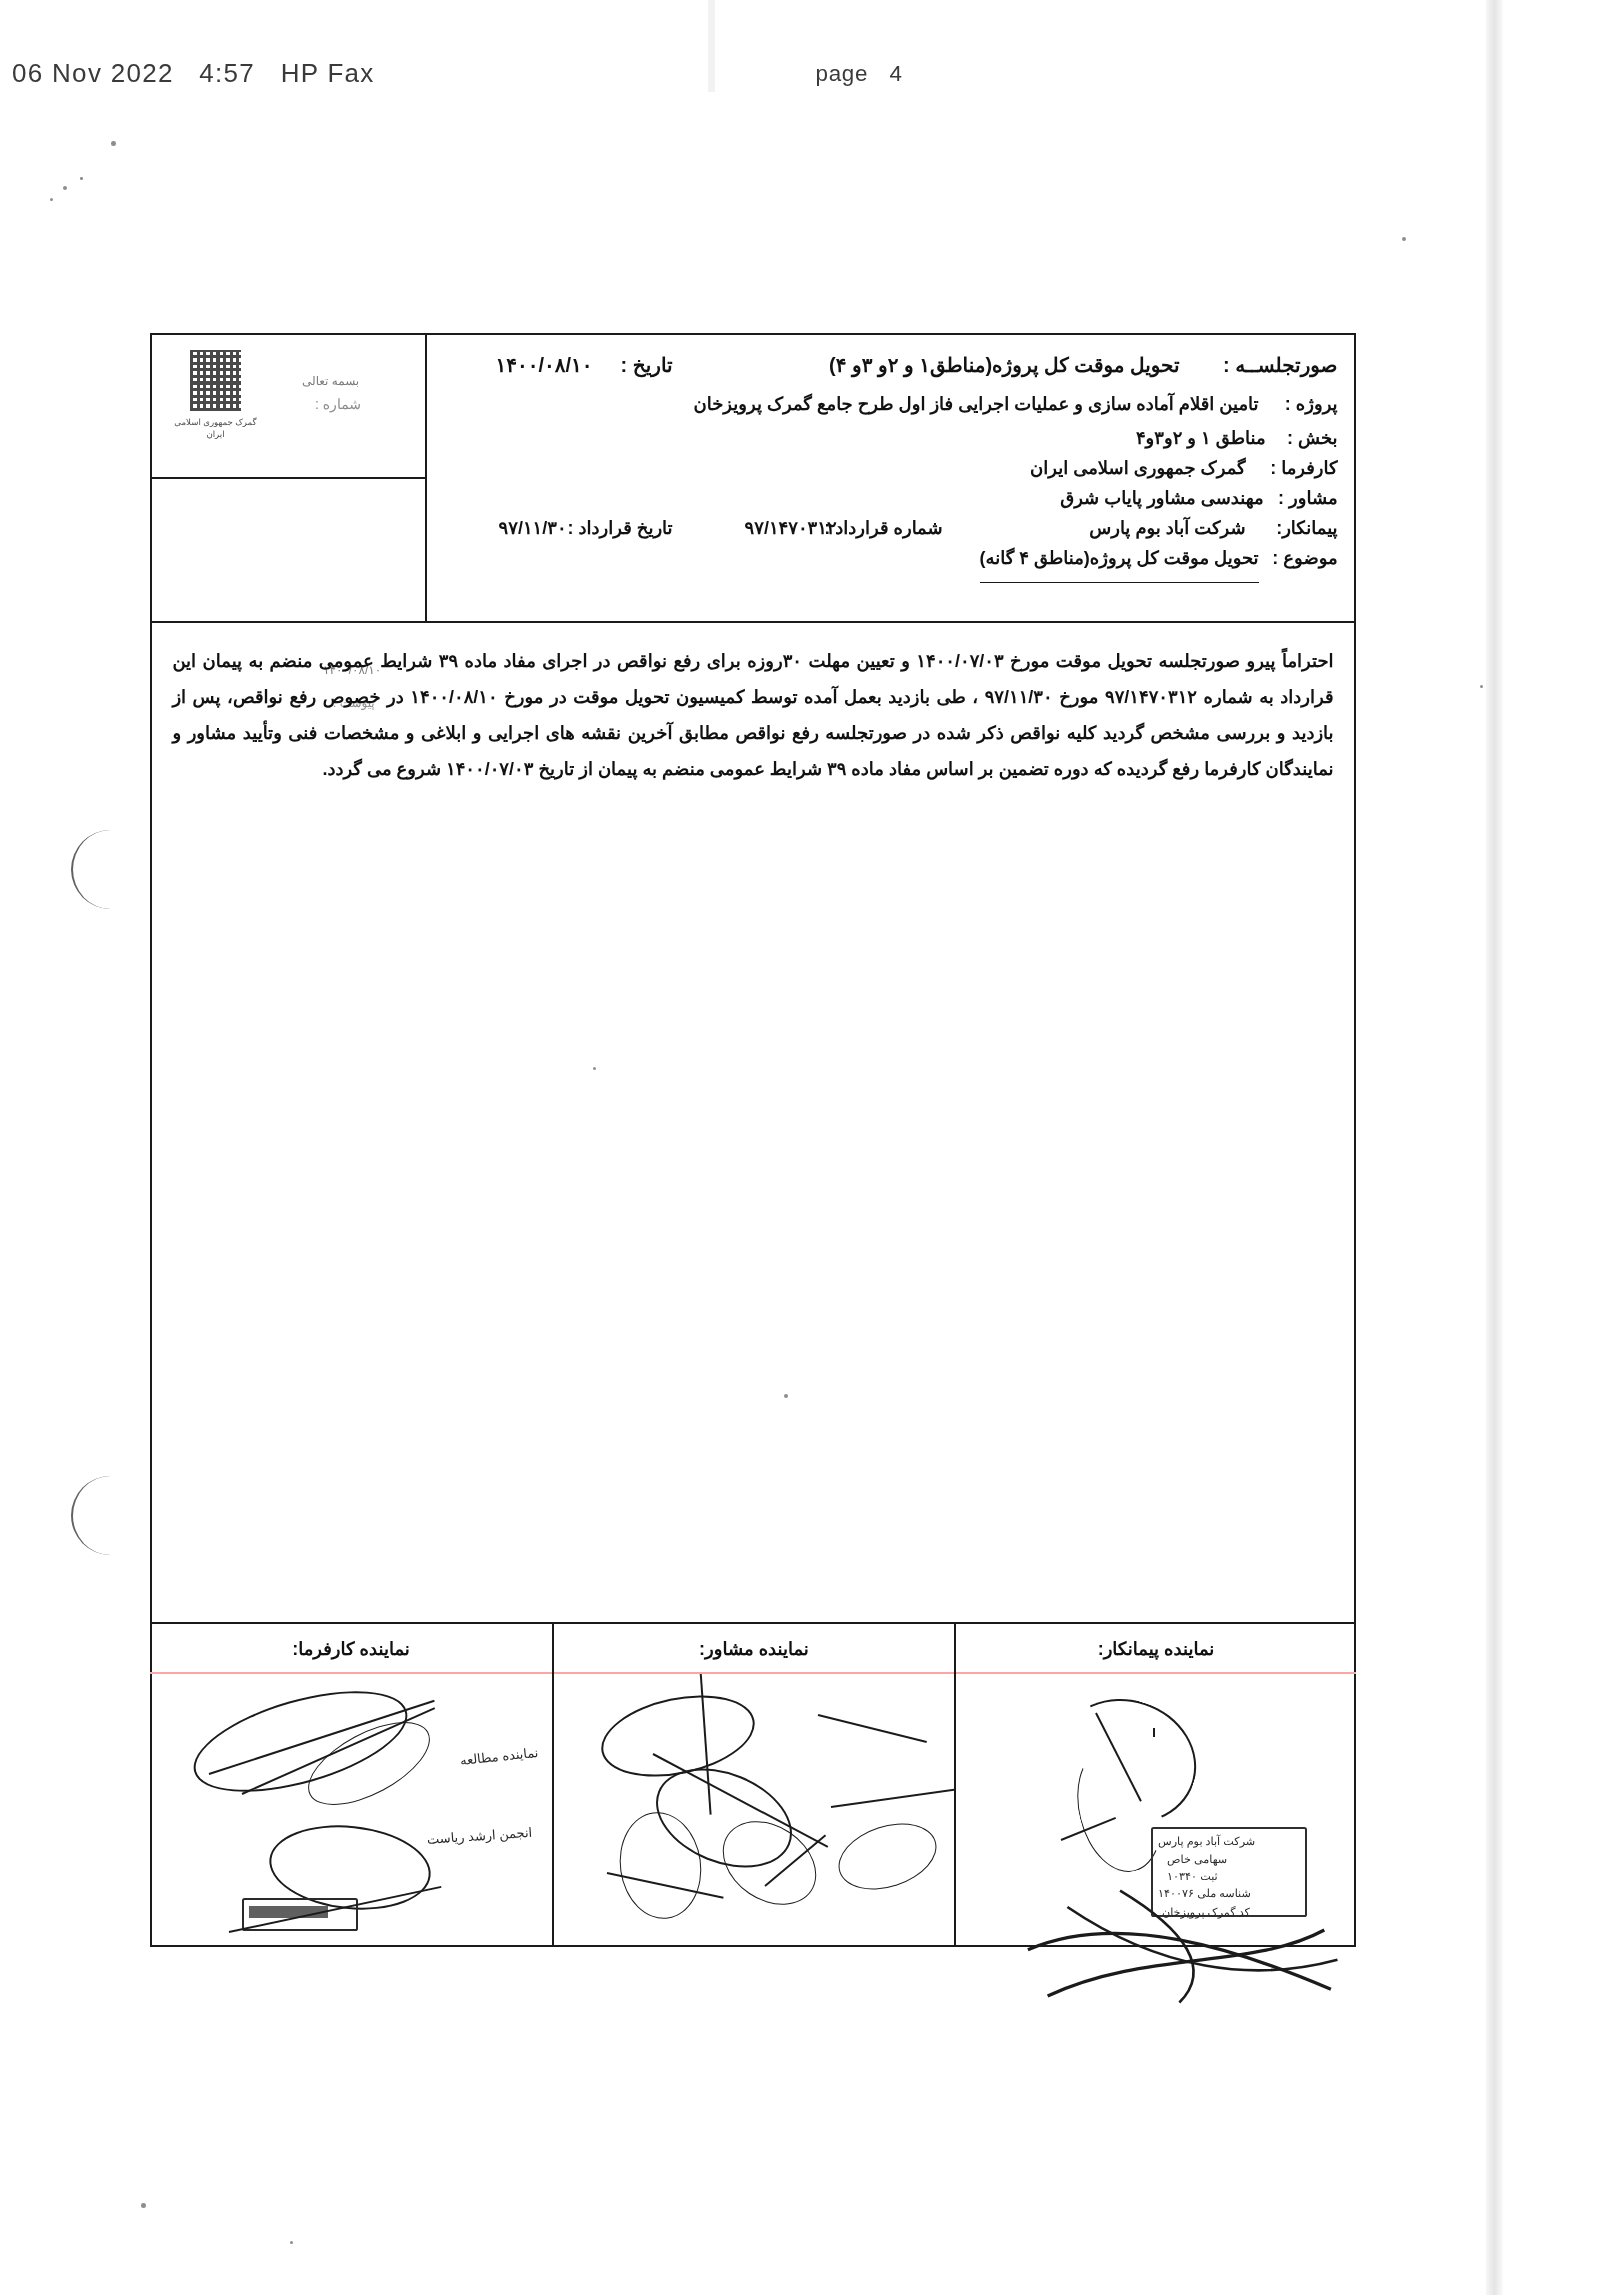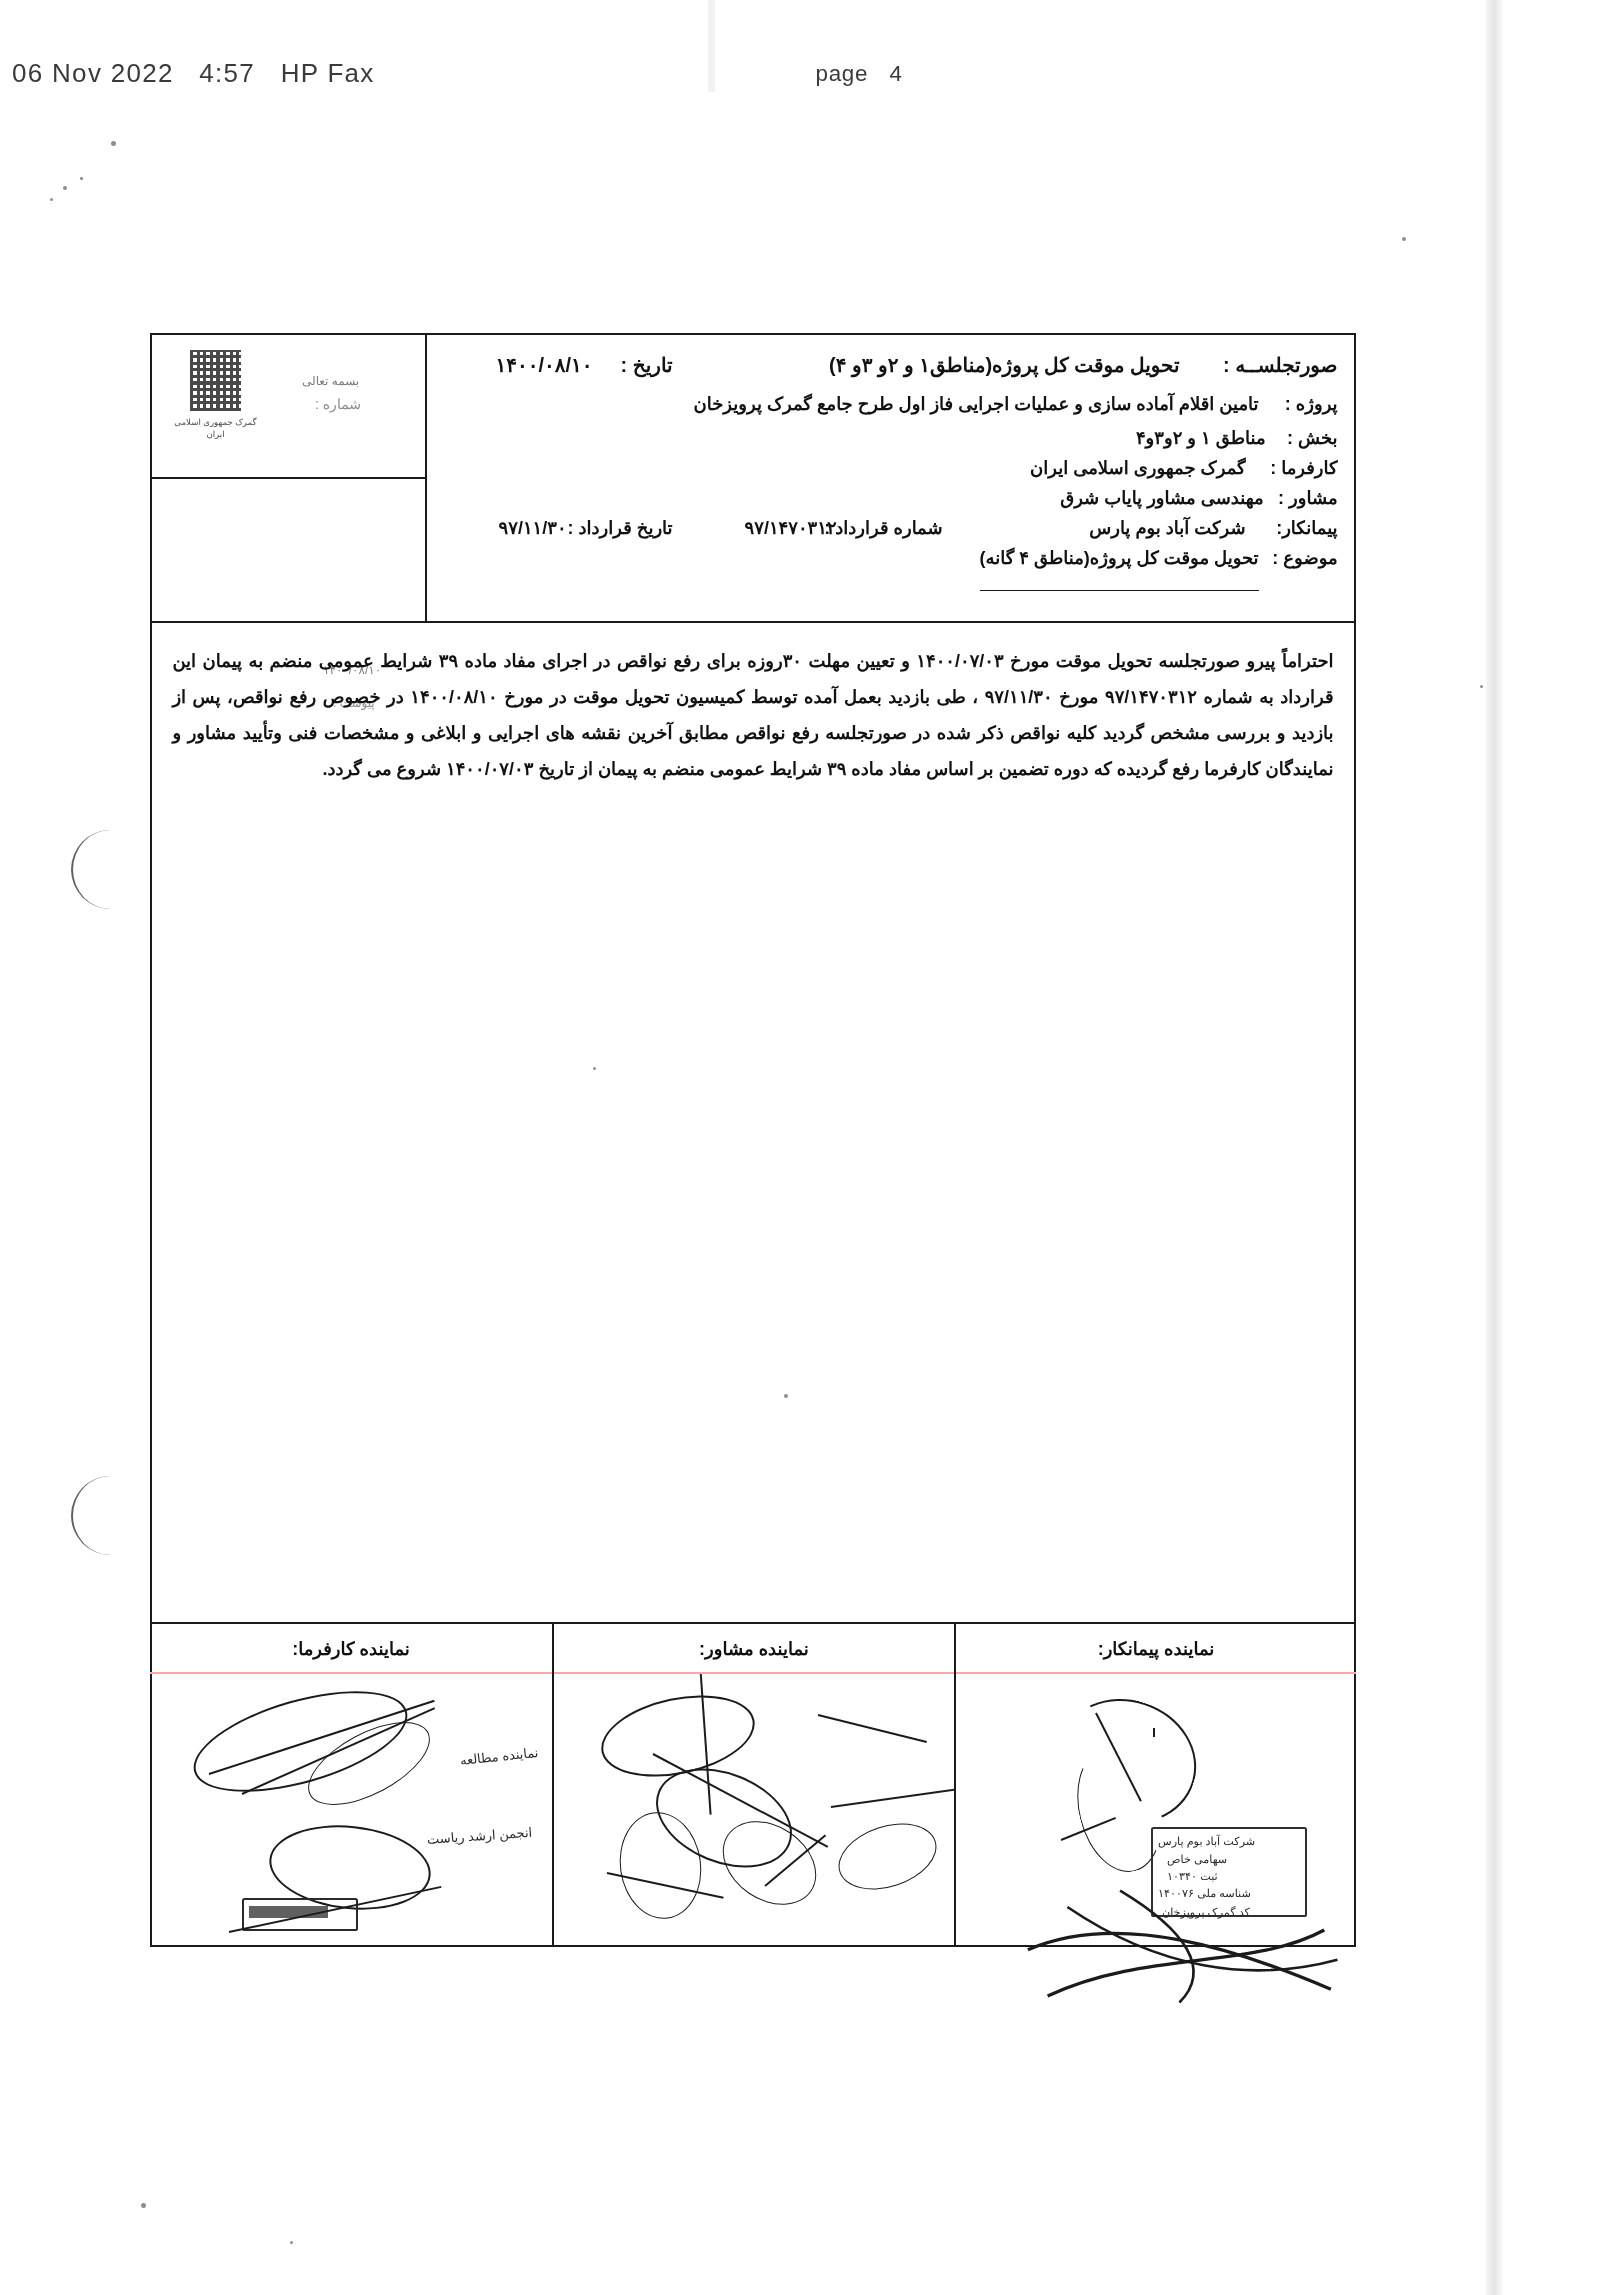--- a/index.html
+++ b/index.html
@@ -183,21 +183,21 @@
     font-weight: bold;
     color: #121212;
     white-space: nowrap;
     line-height: 30px;
   }
   .hl.row1 { height: 41px; line-height: 41px; font-size: 20px; }
   .hl .right-part { position: absolute; right: 0; }
   .hl .mid-part { position: absolute; right: 369px; }
   .underline-title {
     border-bottom: 1.3px solid #1a1a1a;
-    padding-bottom: 17px;
+    padding-bottom: 9px;
   }
 
   
   .body-text {
     position: absolute;
     top: 310px;
     right: 22.4px;
     left: 22.4px;
     font-size: 18px;
     line-height: 2.0;

